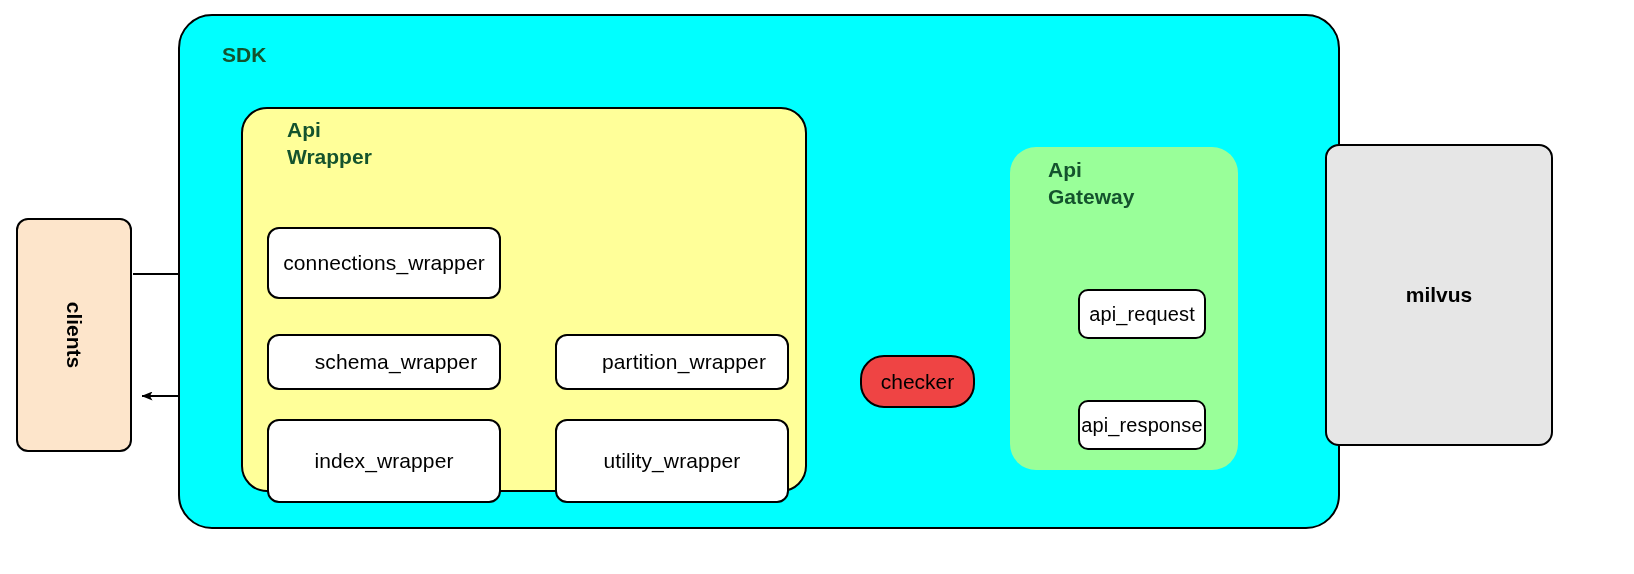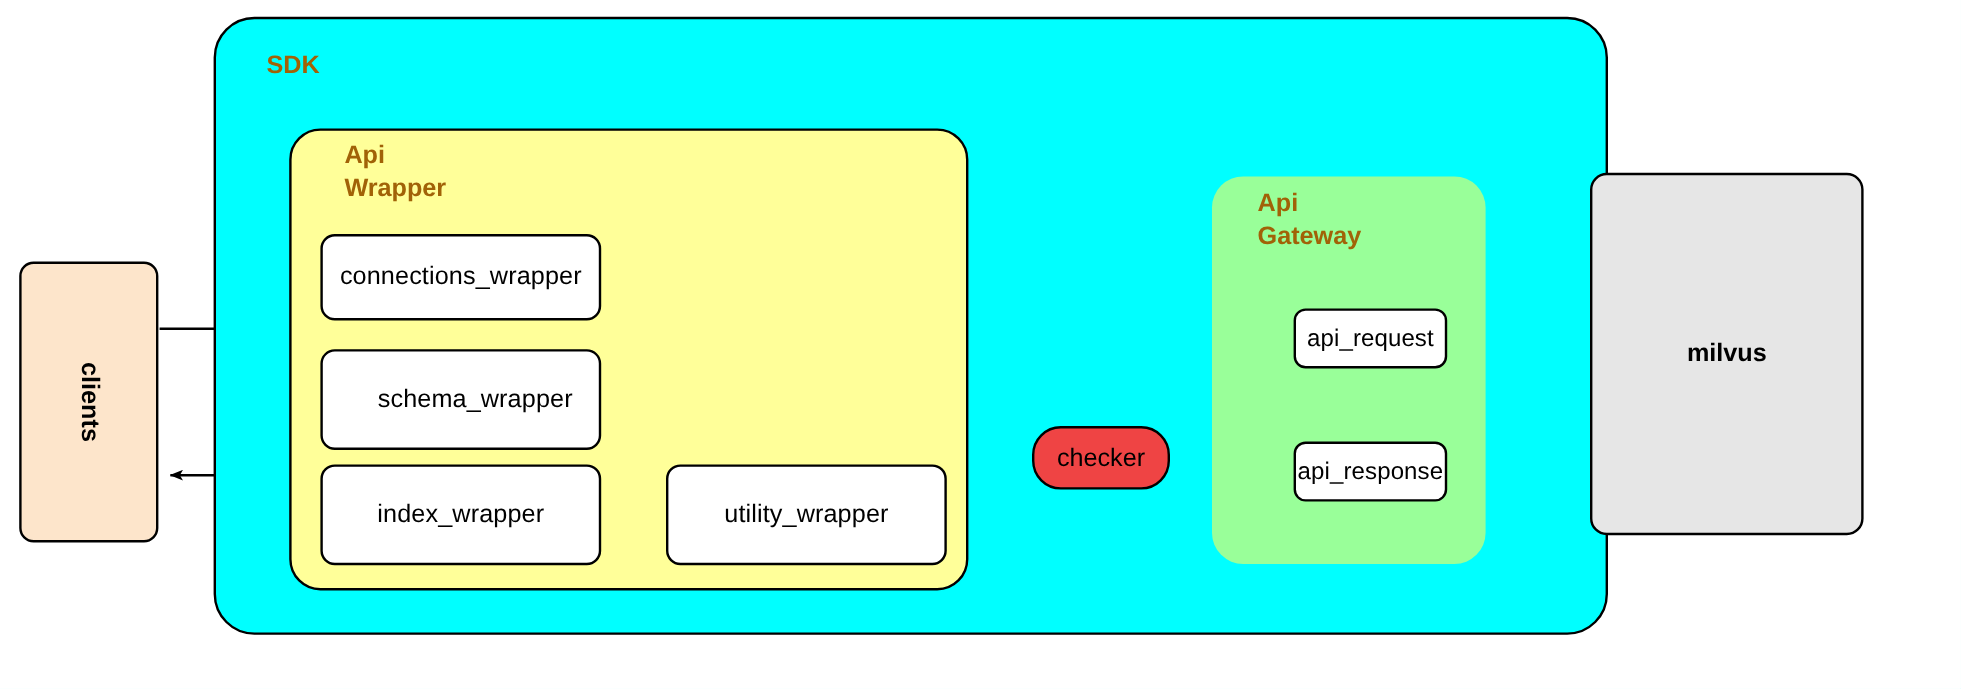--- a/index.html
+++ b/index.html
@@ -60,45 +60,46 @@
     align-items: flex-start;
     justify-content: flex-start;
   }
 
   
   .container-title {
     position: absolute;
     font-weight: bold;
     font-size: 21px;
     line-height: 1.28;
-    color: #a16207;
+    color: #14532d;
     white-space: pre-line;
     pointer-events: none;
   }
   .title-sdk   { left: 42px;  top: 26px; }
   .title-wrap  { left: 44px;  top: 8px;  }
   .title-gw    { left: 38px;  top: 10px; }
 
   
   .leaf {
     background: #ffffff;
     border-radius: 12px;
     font-size: 21px;
     letter-spacing: 0.1px;
+    margin-top: 32px;
   }
   .leaf-gw {
     border-radius: 10px;
     font-size: 20px;
   }
 
   
   .w-c1 { left: 24px;  width: 234px; }
   .w-c2 { left: 312px; width: 234px; }
   .w-r1 { top: 86px;   height: 72px; }
-  .w-r2 { top: 182px;  height: 84px; padding-left: 24px; }
+  .w-r2 { top: 193px;  height: 56px; padding-left: 24px; }
   .w-r3 { top: 278px;  height: 84px; }
 
   
   .g-box { left: 68px; width: 128px; height: 50px; }
   .g-r1  { top: 110px; }
   .g-r2  { top: 221px; }
 
   
   .node-clients {
     left: 16px;
@@ -197,20 +198,23 @@
   <div class="node container-wrapper">
     <span class="container-title title-wrap">Api
 Wrapper</span>
 
     <div class="node leaf w-c1 w-r1">
       <span>connections_wrapper</span>
     </div>
     <div class="node leaf w-c1 w-r2">
       <span>schema_wrapper</span>
     </div>
+    <div class="node leaf w-c2 w-r2">
+      <span>partition_wrapper</span>
+    </div>
     <div class="node leaf w-c1 w-r3">
       <span>index_wrapper</span>
     </div>
     <div class="node leaf w-c2 w-r3">
       <span>utility_wrapper</span>
     </div>
   </div>
 
   <div class="node node-checker">
     <span>checker</span>

